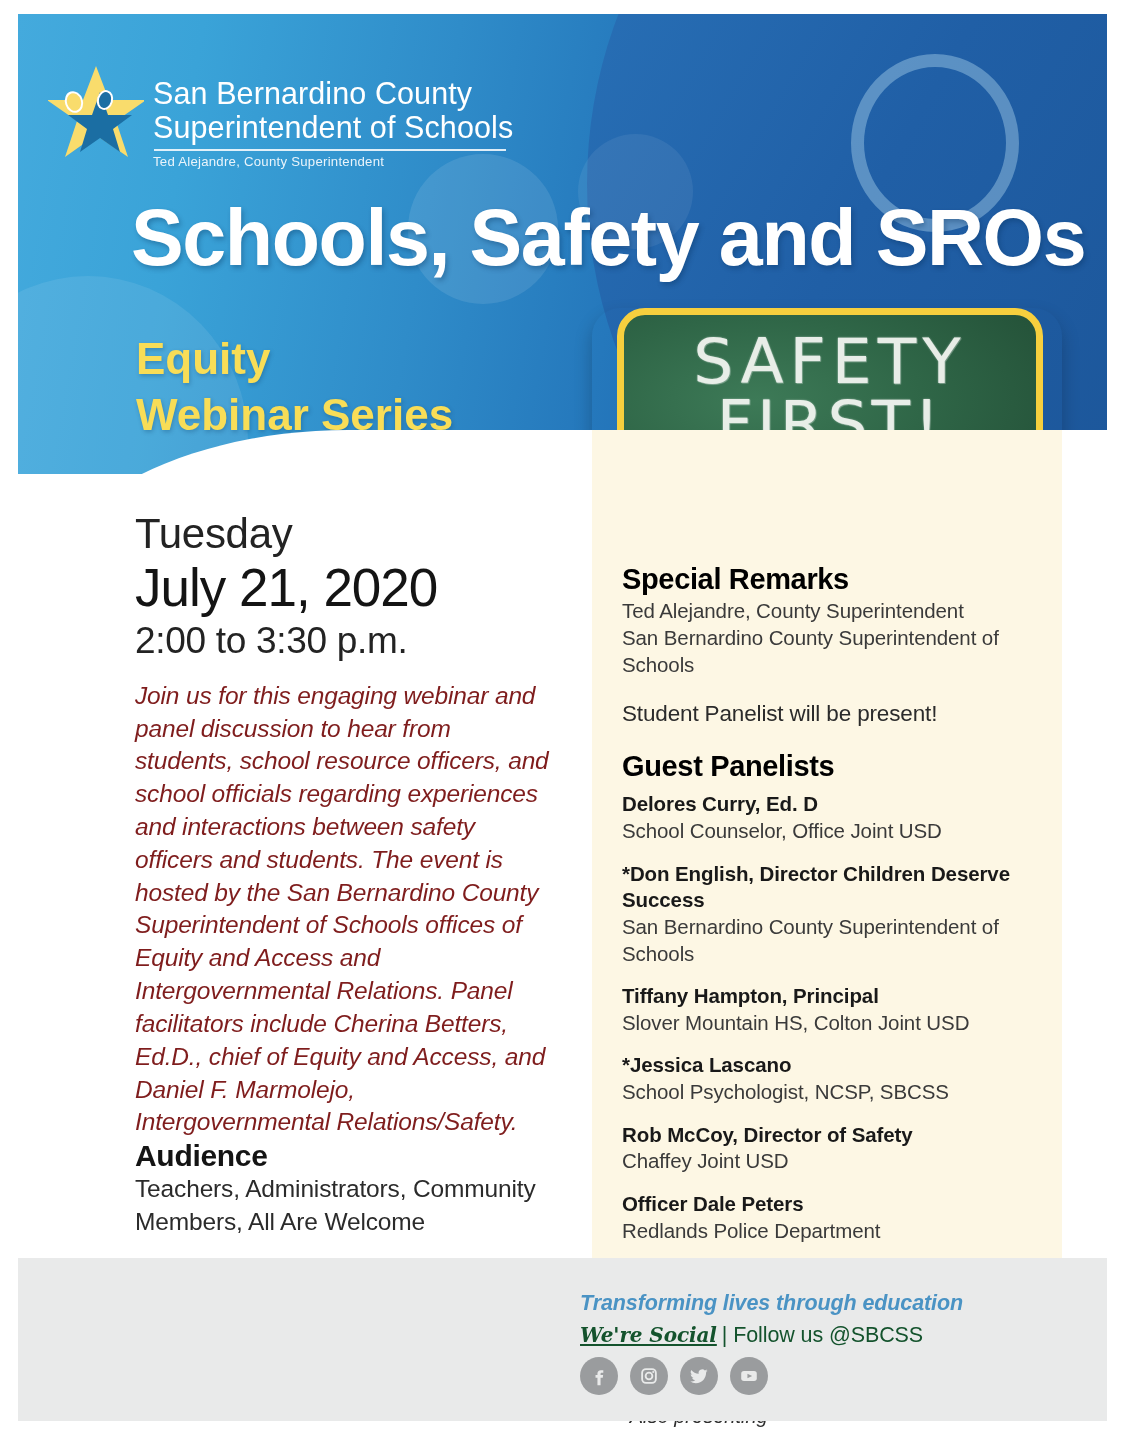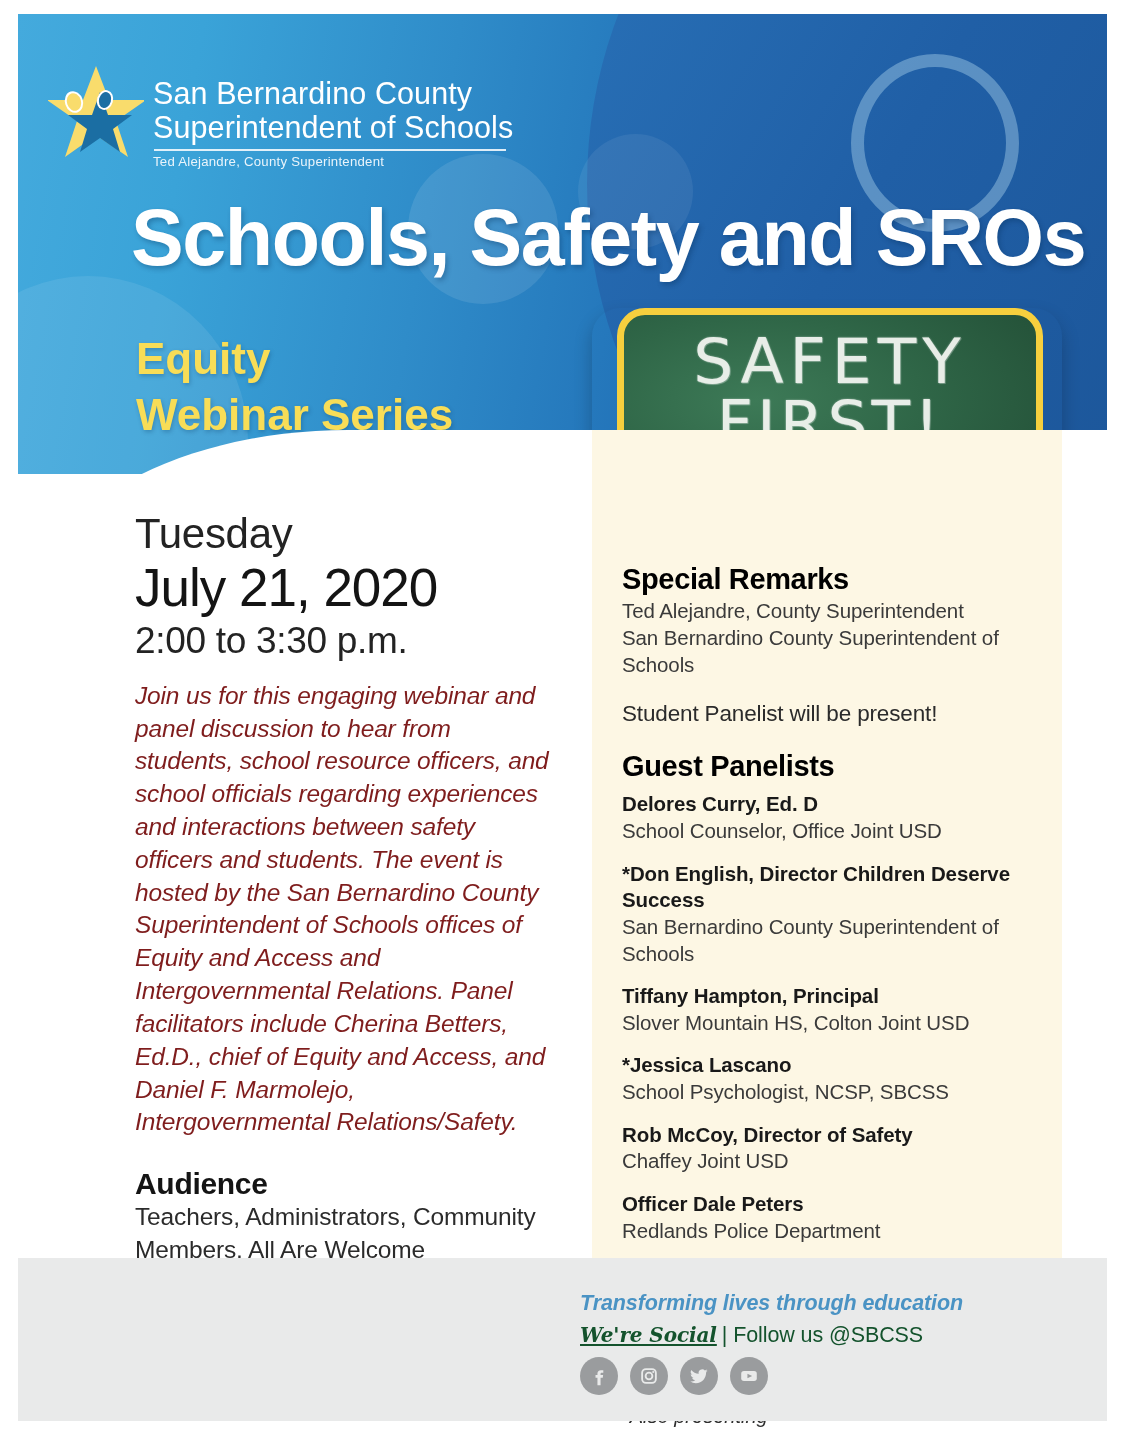--- a/index.html
+++ b/index.html
@@ -182,21 +182,21 @@
     font-style:italic;
   }
   .sec-head {
     font-size:30px; font-weight:700; color:#141414;
     letter-spacing:-.3px;
   }
   .sec-body {
     font-size:24.5px; line-height:1.33; color:#2b2b2b;
     letter-spacing:-.15px;
   }
-  .mt-aud { margin-top:28px; }
+  .mt-aud { }
   .mt-reg { margin-top:28px; }
   .reg-link {
     display:inline-block; margin-top:3px;
     font-size:24.5px; color:#3f3fc4; text-decoration:underline;
     letter-spacing:-.15px;
   }
 
   
   .right-col {
     position:absolute; left:622px; top:562px;

